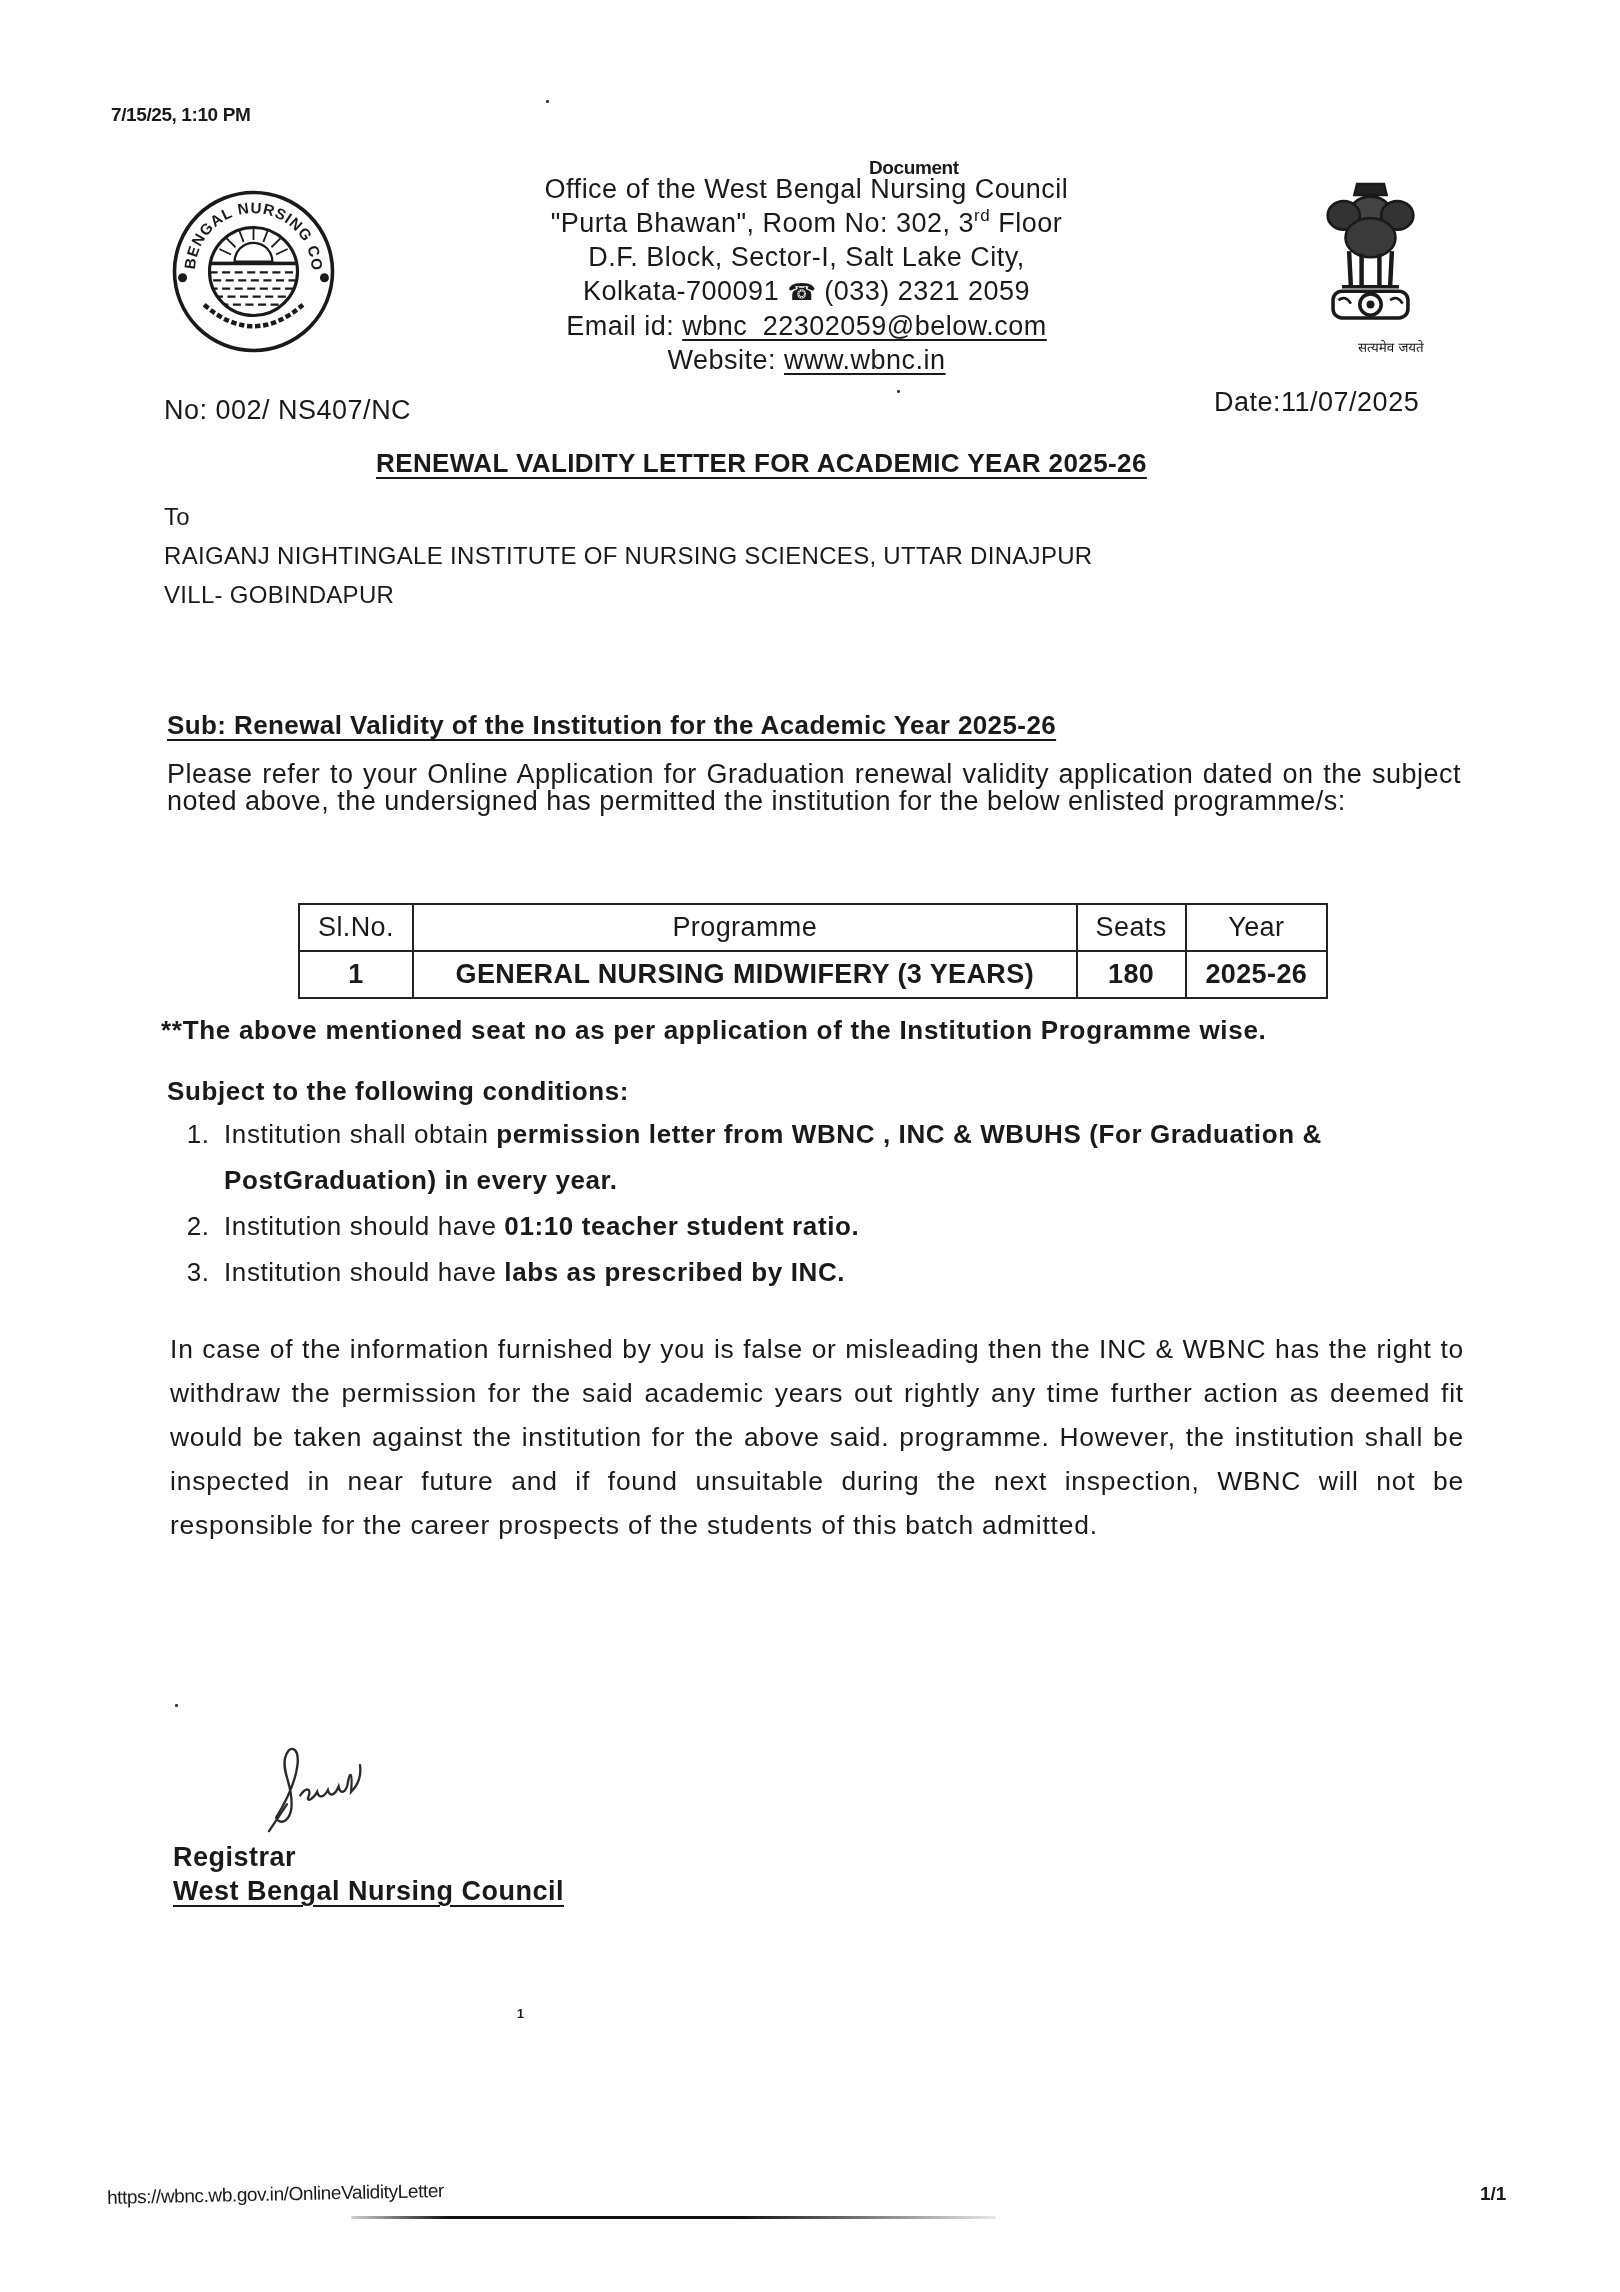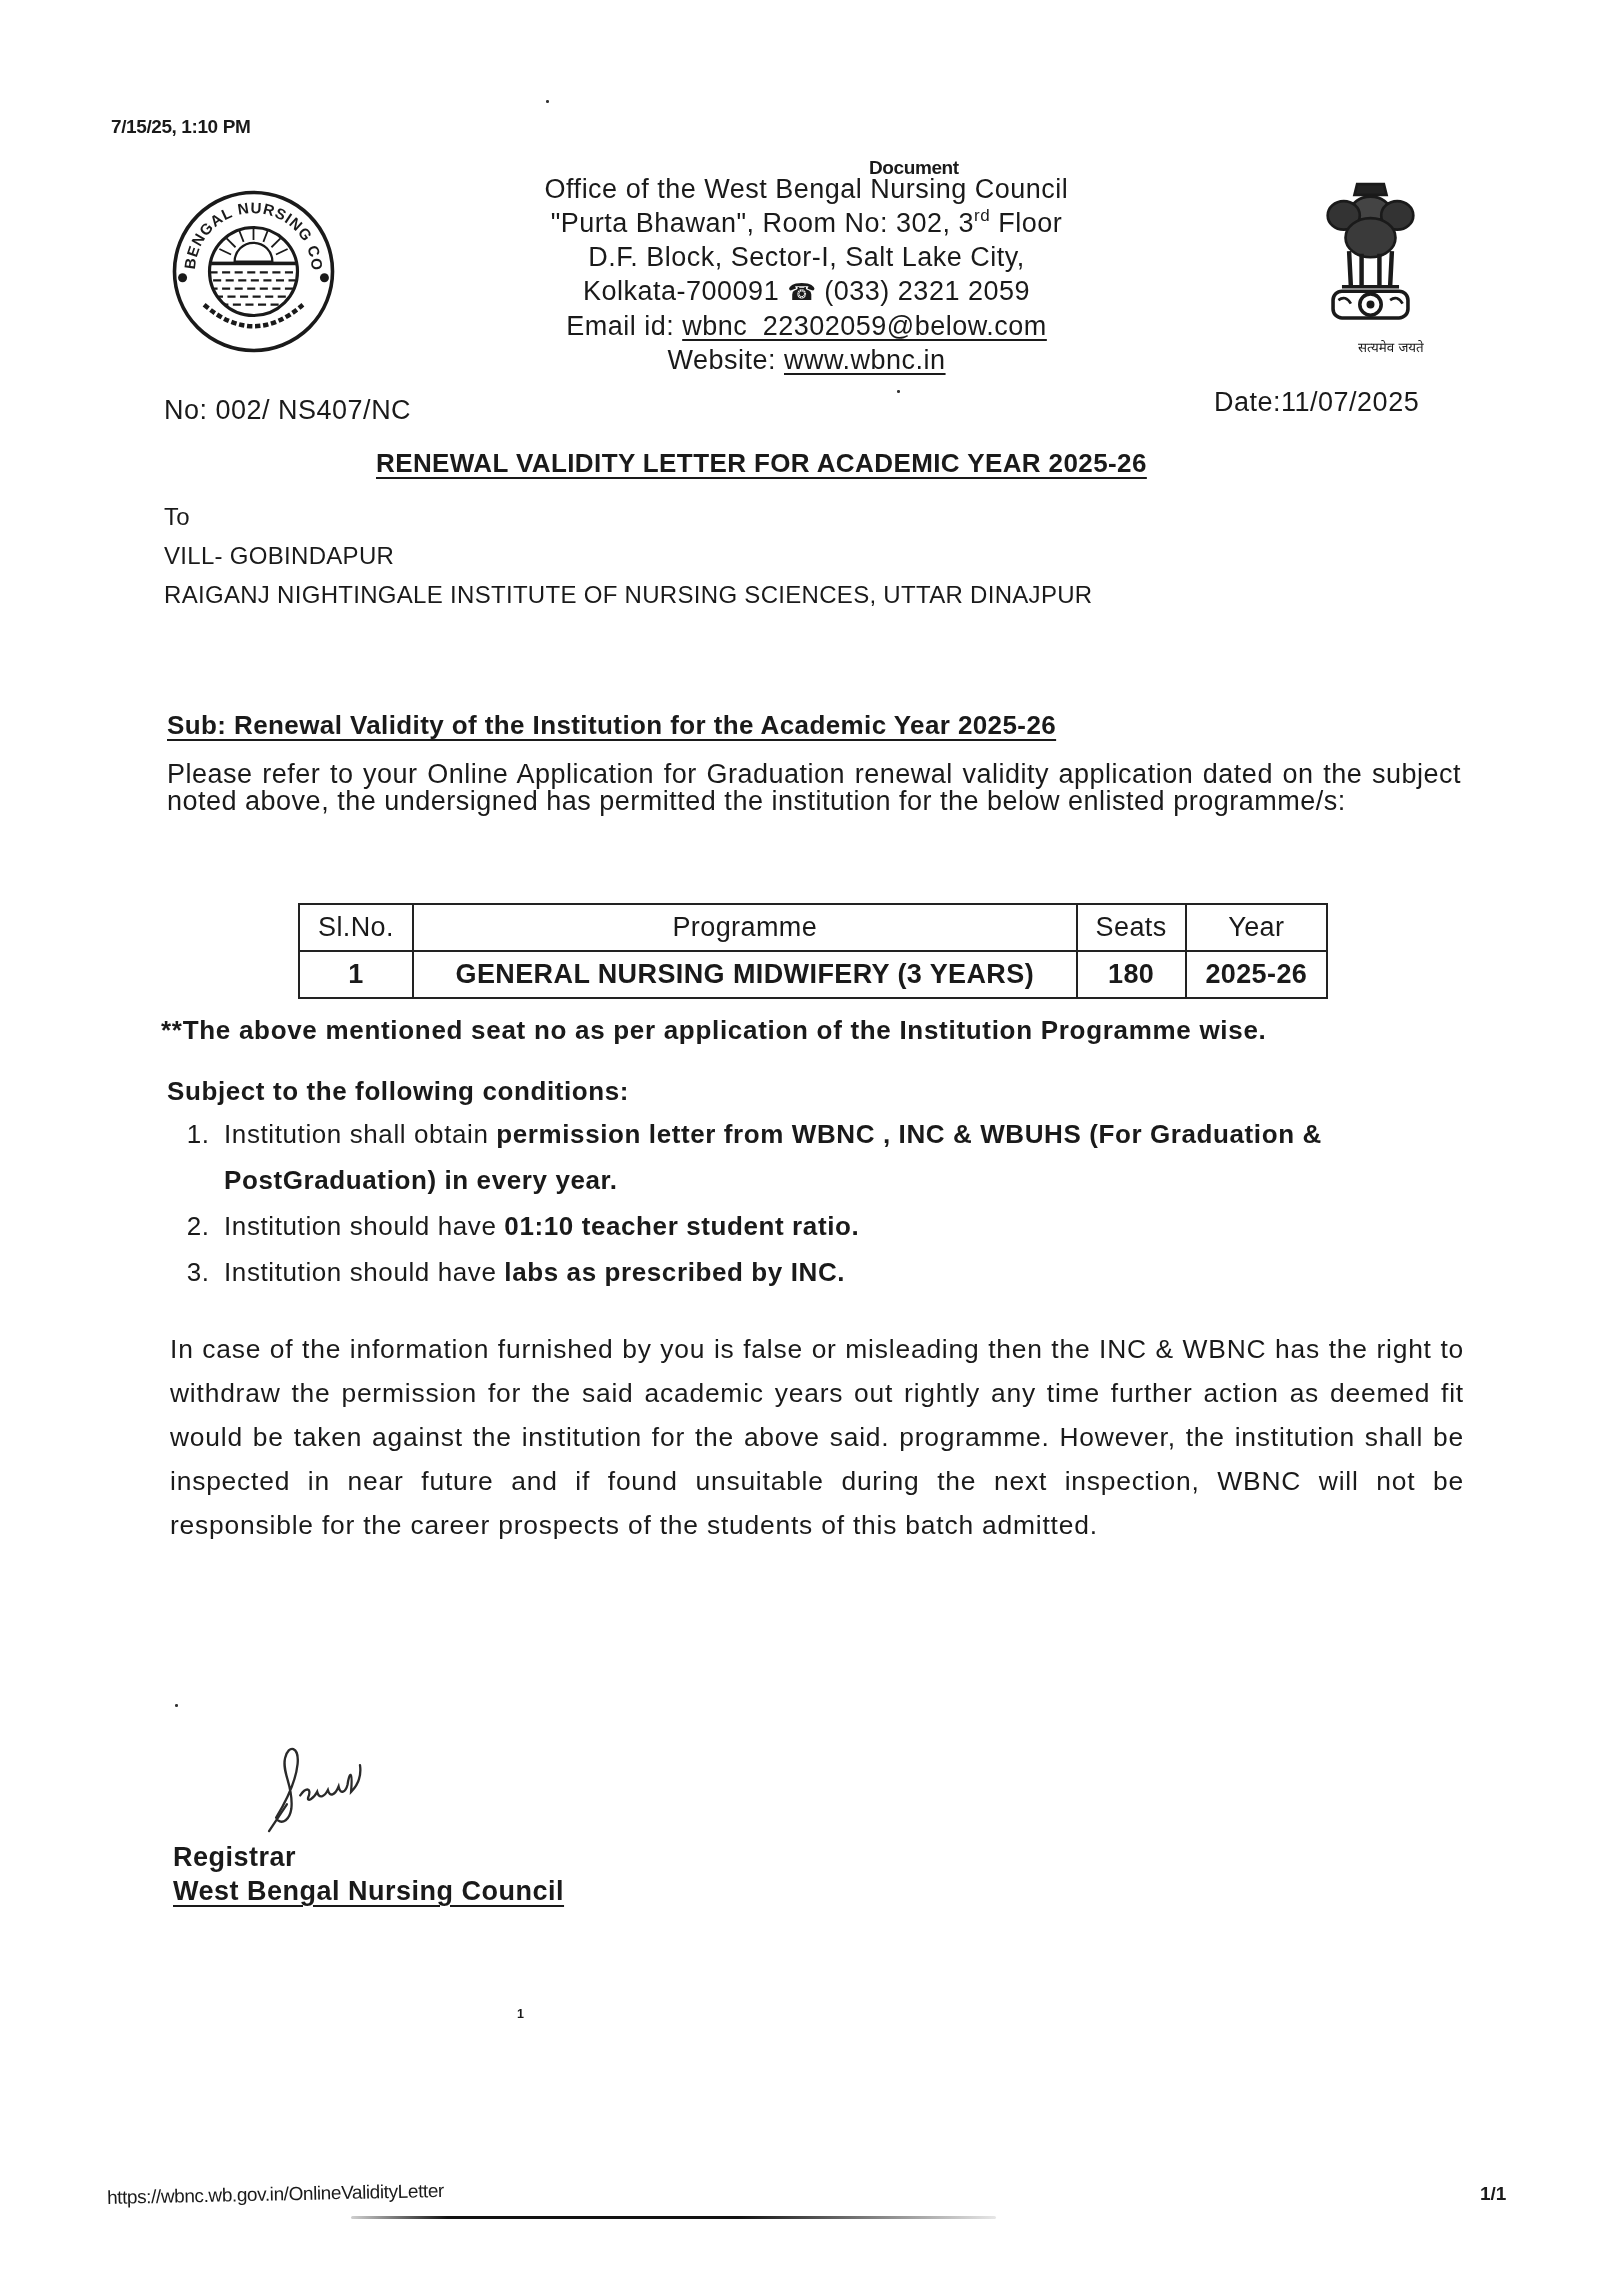--- a/index.html
+++ b/index.html
@@ -54,21 +54,21 @@
   .sig-block .org { text-decoration: underline; text-underline-offset: 4.5px; text-decoration-thickness: 2.2px; }
   .footer-url { left: 107px; top: 2187px; font-size: 19px; transform: rotate(-1.2deg); transform-origin: left center; letter-spacing: -0.4px; }
   .footer-page { left: 1480px; top: 2183px; font-size: 19px; font-weight: bold; }
   .footer-rule { left: 351px; top: 2216px; width: 645px; height: 2.7px;
     background: linear-gradient(to right, rgba(20,20,20,0.2), #111 15%, #111 60%, rgba(20,20,20,0.1)); border-radius: 1.8px; }
   .speck { width: 2.7px; height: 2.7px; background: #333; border-radius: 50%; }
 </style>
 </head>
 <body>
 
-<div class="abs hdr-small" style="left:111px; top:116px;text-align:right;">7/15/25, 1:10 PM</div>
+<div class="abs hdr-small" style="left:111px; top:104px;text-align:right;">7/15/25, 1:10 PM</div>
 <div class="abs hdr-small" style="left:869px; top:117px;margin-top:40px;">Document</div>
 
 <div class="abs" style="left:170px; top:188px; width:167px; height:167px;">
   <svg width="167" height="167" viewBox="0 0 186 186">
     <defs>
       <path id="sealArc" d="M 28 93 A 65 65 0 0 1 158 93"></path>
       <clipPath id="innerClip">
           <circle cx="93" cy="93" r="48"></circle>
         </clipPath>
     </defs>
@@ -131,22 +131,22 @@
 </div>
 <div class="abs" style="left:1358px; top:338px; font-family:'DejaVu Sans',sans-serif; font-size:13.4px;">सत्यमेव जयते</div>
 
 <div class="abs ref" style="left:164px; top:395px;">No: 002/ NS407/NC</div>
 <div class="abs ref" style="left:1214px; top:387px;">Date:11/07/2025</div>
 
 <div class="abs title">RENEWAL VALIDITY LETTER FOR ACADEMIC YEAR 2025-26</div>
 
 <div class="abs to-block">
   <div>To</div>
+  <div>RAIGANJ NIGHTINGALE INSTITUTE OF NURSING SCIENCES, UTTAR DINAJPUR</div>
   <div>VILL- GOBINDAPUR</div>
-  <div>RAIGANJ NIGHTINGALE INSTITUTE OF NURSING SCIENCES, UTTAR DINAJPUR</div>
 </div>
 
 <div class="abs subject">Sub: Renewal Validity of the Institution for the Academic Year 2025-26</div>
 
 <div class="abs para1">Please refer to your Online Application for Graduation renewal validity application dated on the subject noted above, the undersigned has permitted the institution for the below enlisted programme/s:</div>
 
 <table class="prog">
   <colgroup>
     <col style="width:112px">
       <col style="width:673px">

